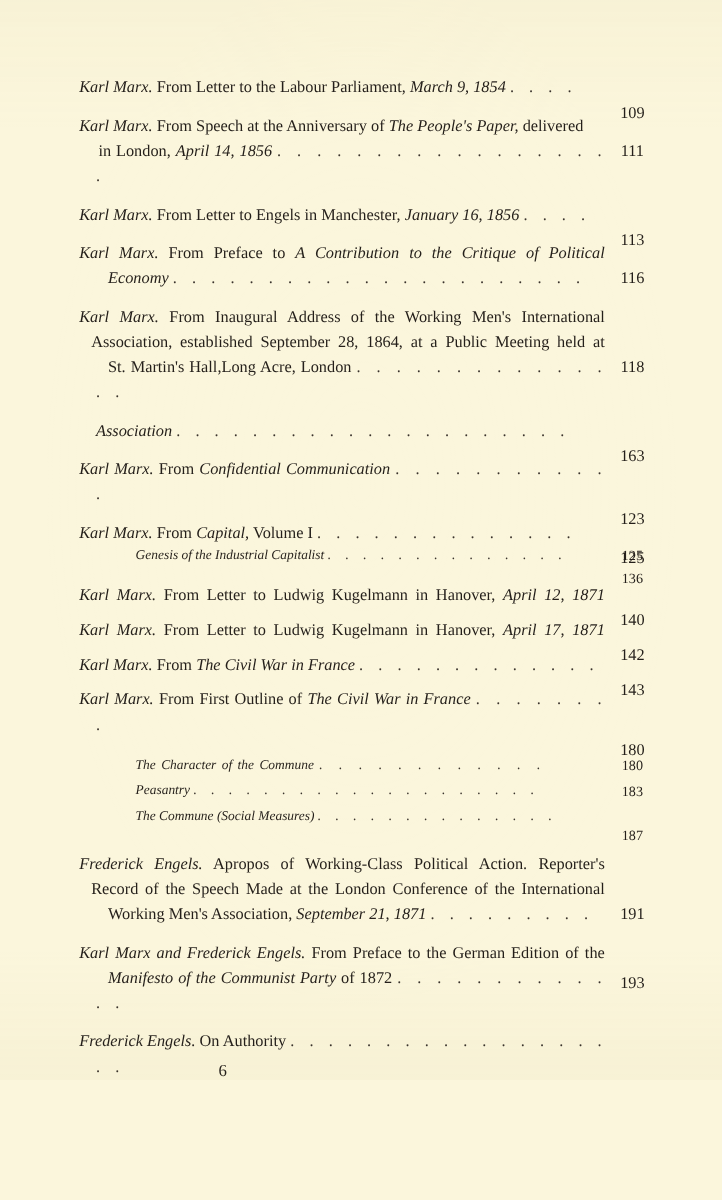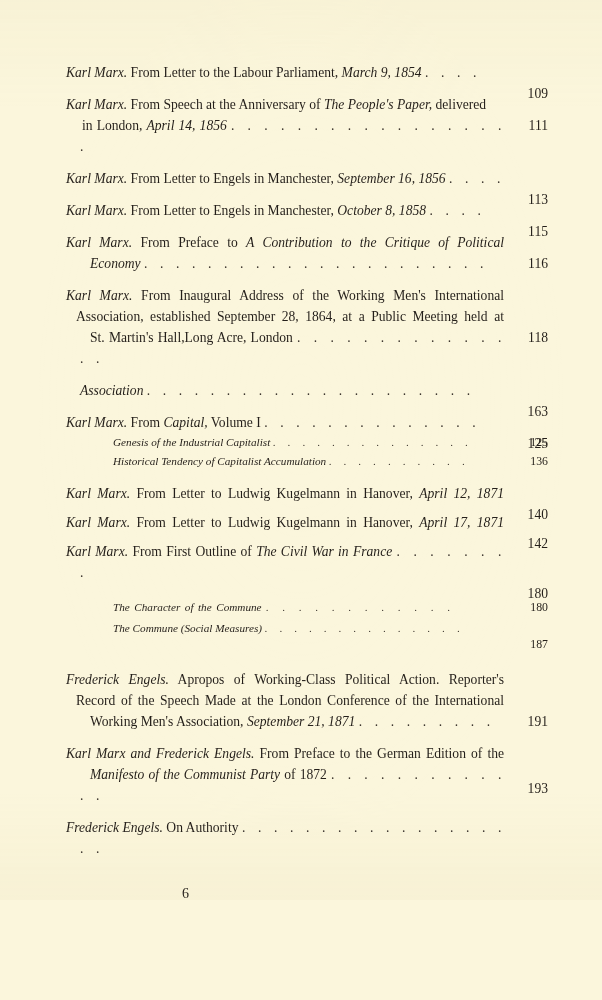--- a/index.html
+++ b/index.html
@@ -54,21 +54,21 @@
     display: block;
     text-align: justify;
     text-align-last: justify;
   }
   .jline.normal { text-align-last: left; }
 
   .pageno {
     position: absolute;
     right: 0;
     width: 42px;
-    text-align: right;
+    text-align: center;
     font-size: 13.6px;
     line-height: 21px;
   }
 
   
   .sub {
     position: relative;
     width: 482px;
   }
   .sub .sub-text {
@@ -129,95 +129,102 @@
         </div>
       <div class="pageno">109</div>
     </div>
 
     <div class="entry">
       <div class="entry-text"><i>Karl Marx.</i> <span>From Speech at the Anniversary of</span> <i>The People's Paper,</i> <span>delivered</span><br><span style="display:inline-block;width:2px"></span><span>in London,</span> <i>April 14, 1856</i> <span class="dots">. . . . . . . . . . . . . . . . . .</span></div>
       <div class="pageno" style="top:21px">111</div>
     </div>
 
     <div class="entry">
-      <div class="entry-text"><i>Karl Marx.</i> <span>From Letter to Engels in Manchester,</span> <i>September 16, 1856</i> <span class="dots">. . . .</span></div>
+      <div class="entry-text"><i>Karl Marx.</i> <span>From Letter to Engels in Manchester,</span> <i>January 16, 1856</i> <span class="dots">. . . .</span></div>
       <div class="pageno">113</div>
     </div>
 
 
-    <div class="entry">
-      <div class="entry-text"><i>Karl Marx.</i> <span>From Letter to Engels in Manchester,</span> <i>October 8, 1858</i> <span class="dots">. . . .</span></div>
-      <div class="pageno">115</div>
-    </div>
 
     <div class="entry">
       <div class="entry-text"><span class="jline"><i>Karl Marx.</i> <span>From Preface to</span> <i>A Contribution to the Critique of Political</i></span><span style="display:inline-block;width:10px"></span><i>Economy</i> <span class="dots">. . . . . . . . . . . . . . . . . . . . . .</span></div>
       <div class="pageno" style="top:21px">116</div>
     </div>
 
     <div class="entry">
       <div class="entry-text"><span class="jline"><i>Karl Marx.</i> <span>From Inaugural Address of the Working Men's International</span></span><span class="jline" style="padding-left:10px"><span>Association, established September 28, 1864, at a Public Meeting held at</span></span><span style="display:inline-block;width:10px"></span><span>St. Martin's Hall,Long Acre, London</span> <span class="dots">. . . . . . . . . . . . . . .</span></div>
       <div class="pageno" style="top:42px">118</div>
     </div>
 
     <div class="entry">
       <div class="entry-text"><span style="display:inline-block;width:14px"></span><i>Association</i> <span class="dots">. . . . . . . . . . . . . . . . . . . . .</span></div>
       <div class="pageno" style="top:21px">163</div>
     </div>
 
+    <div class="entry">
+      <div class="entry-text"><i>Karl Marx.</i> <span>From</span> <i>Confidential Communication</i> <span class="dots">. . . . . . . . . . . .</span></div>
+      <div class="pageno">123</div>
+    </div>
 
     <div class="entry tight">
       <div class="entry-text"><i>Karl Marx.</i> <span>From</span> <i>Capital,</i> <span>Volume I</span> <span class="dots">. . . . . . . . . . . . . .</span></div>
       <div class="pageno">125</div>
     </div>
     <div class="sub">
       <div class="sub-text"><span>Genesis of the Industrial Capitalist</span> <span class="dots">. . . . . . . . . . . . . .</span></div>
       <div class="pageno" style="top:0">125</div>
     </div>
     <div class="sub" style="margin-bottom:12px">
-      <div class="sub-text"><span>Historical Tendency of Capitalist Accumulation</span> <span class="dots">. . . . . . . . . .</span></div>
       <div class="pageno" style="top:0">136</div>
     </div>
 
     <div class="entry" style="margin-bottom:8px">
       <div class="entry-text">
           <span class="jline"><i>Karl Marx.</i> <span>From Letter to Ludwig Kugelmann in Hanover,</span> <i>April 12, 1871</i></span>
         </div>
       <div class="pageno">140</div>
     </div>
 
     <div class="entry" style="margin-bottom:8px">
       <div class="entry-text">
           <span class="jline"><i>Karl Marx.</i> <span>From Letter to Ludwig Kugelmann in Hanover,</span> <i>April 17, 1871</i></span>
         </div>
       <div class="pageno">142</div>
     </div>
 
+    <div class="entry" style="margin-bottom:8px">
+      <div class="entry-text"><i>Karl Marx.</i> <span>From</span> <i>The Civil War in France</i> <span class="dots">. . . . . . . . . . . . .</span></div>
+      <div class="pageno">143</div>
+    </div>
 
     <div class="entry" style="margin-bottom:14px">
       <div class="entry-text"><i>Karl Marx.</i> <span>From First Outline of</span> <i>The Civil War in France</i> <span class="dots">. . . . . . . .</span></div>
       <div class="pageno">180</div>
     </div>
     <div class="sub spaced">
       <div class="sub-text" style="text-align-last:justify;width:340px"><span>The Character of the Commune</span> <span class="dots">. . . . . . . . . . . .</span></div>
       <div class="pageno" style="top:0">180</div>
     </div>
-    <div class="sub spaced" style="margin-bottom:30px">
+    <div class="sub spaced">
+      <div class="sub-text"><span>Peasantry</span> <span class="dots">. . . . . . . . . . . . . . . . . . . .</span></div>
+      <div class="pageno" style="top:0">183</div>
+    </div>
+    <div class="sub spaced" style="margin-bottom:18px">
       <div class="sub-text"><span>The Commune (Social Measures)</span> <span class="dots">. . . . . . . . . . . . . .</span></div>
       <div class="pageno" style="top:16px">187</div>
     </div>
 
     <div class="entry">
       <div class="entry-text"><span class="jline"><i>Frederick Engels.</i> <span>Apropos of Working-Class Political Action. Reporter's</span></span><span class="jline" style="padding-left:10px"><span>Record of the Speech Made at the London Conference of the International</span></span><span style="display:inline-block;width:10px"></span><span>Working Men's Association,</span> <i>September 21, 1871</i> <span class="dots">. . . . . . . . .</span></div>
       <div class="pageno" style="top:42px">191</div>
     </div>
 
     <div class="entry">
       <div class="entry-text"><span class="jline"><i>Karl Marx and Frederick Engels.</i> <span>From Preface to the German Edition of the</span></span><span style="display:inline-block;width:10px"></span><i>Manifesto of the Communist Party</i> <span>of 1872</span> <span class="dots">. . . . . . . . . . . . .</span></div>
-      <div class="pageno" style="top:35px">193</div>
+      <div class="pageno" style="top:25px">193</div>
     </div>
 
     <div class="entry">
       <div class="entry-text"><i>Frederick Engels.</i> <span>On Authority</span> <span class="dots">. . . . . . . . . . . . . . . . . . .</span></div>
 
     </div>
 
   </div>
 
   <div class="folio">6</div>

